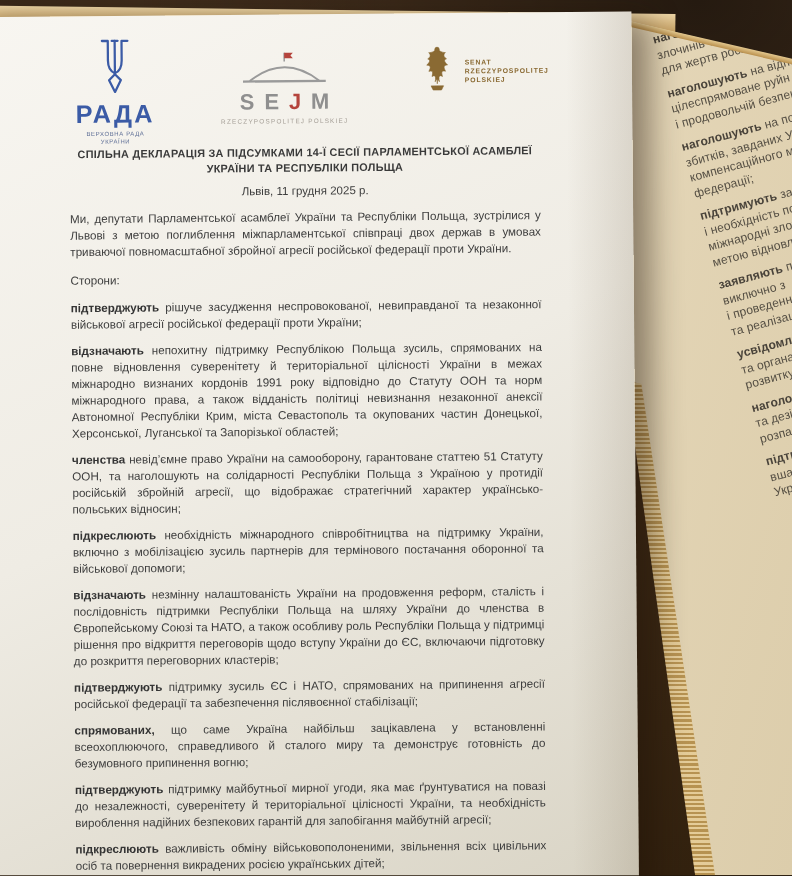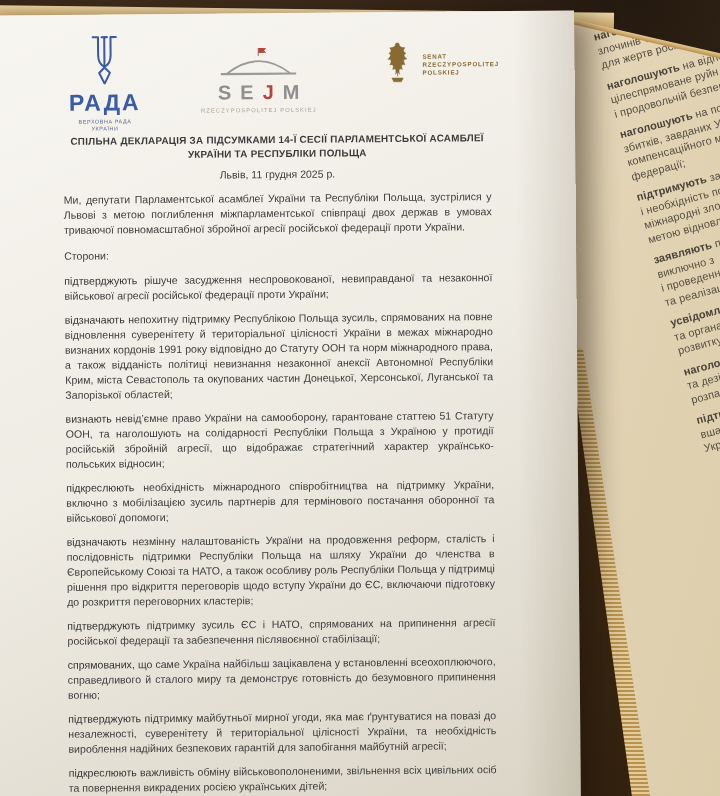--- a/index.html
+++ b/index.html
@@ -80,21 +80,21 @@
   
   .doc-title{
     text-align:center;font-weight:700;font-size:9.9px;letter-spacing:.25px;
     line-height:14px;margin:2px auto 0;max-width:436px;color:#3a3a3a;
   }
   .dateline{text-align:center;font-size:10.5px;margin-top:7px;}
   .body-text{font-size:10.6px;line-height:15px;text-align:justify;}
   .intro{margin-top:11px;}
   .parties{margin-top:10px;}
   .clauses p.clause{margin:9px 0 0 0;}
-  .clause b{font-weight:400;color:#343434;}
+  .clause b{font-weight:700;color:#343434;}
 </style>
 </head>
 <body>
 
 <div id="scene">
   <div class="bg"></div>
   <div class="tan-band"></div>
 
   <div class="right-page">
     <div class="rp-rotate">
@@ -208,21 +208,21 @@
       <div class="doc-title">СПІЛЬНА ДЕКЛАРАЦІЯ ЗА ПІДСУМКАМИ 14-Ї СЕСІЇ ПАРЛАМЕНТСЬКОЇ АСАМБЛЕЇ УКРАЇНИ ТА РЕСПУБЛІКИ ПОЛЬЩА</div>
       <div class="dateline">Львів, 11 грудня 2025 р.</div>
 
       <p class="body-text intro">Ми, депутати Парламентської асамблеї України та Республіки Польща, зустрілися у Львові з метою поглиблення міжпарламентської співпраці двох держав в умовах триваючої повномасштабної збройної агресії російської федерації проти України.</p>
 
       <p class="body-text parties">Сторони:</p>
 
       <div class="body-text clauses">
           <p class="clause"><b>підтверджують</b> рішуче засудження неспровокованої, невиправданої та незаконної військової агресії російської федерації проти України;</p>
           <p class="clause"><b>відзначають</b> непохитну підтримку Республікою Польща зусиль, спрямованих на повне відновлення суверенітету й територіальної цілісності України в межах міжнародно визнаних кордонів 1991 року відповідно до Статуту ООН та норм міжнародного права, а також відданість політиці невизнання незаконної анексії Автономної Республіки Крим, міста Севастополь та окупованих частин Донецької, Херсонської, Луганської та Запорізької областей;</p>
-          <p class="clause"><b>визнають</b> невід’ємне право України на самооборону, гарантоване статтею 51 Статуту ООН, та наголошують на солідарності Республіки Польща з Україною у протидії російській збройній агресії, що відображає стратегічний характер українсько-польських відносин;</p>
+          <p class="clause"><b>членства</b> невід’ємне право України на самооборону, гарантоване статтею 51 Статуту ООН, та наголошують на солідарності Республіки Польща з Україною у протидії російській збройній агресії, що відображає стратегічний характер українсько-польських відносин;</p>
           <p class="clause"><b>підкреслюють</b> необхідність міжнародного співробітництва на підтримку України, включно з мобілізацією зусиль партнерів для термінового постачання оборонної та військової допомоги;</p>
           <p class="clause"><b>відзначають</b> незмінну налаштованість України на продовження реформ, сталість і послідовність підтримки Республіки Польща на шляху України до членства в Європейському Союзі та НАТО, а також особливу роль Республіки Польща у підтримці рішення про відкриття переговорів щодо вступу України до ЄС, включаючи підготовку до розкриття переговорних кластерів;</p>
           <p class="clause"><b>підтверджують</b> підтримку зусиль ЄС і НАТО, спрямованих на припинення агресії російської федерації та забезпечення післявоєнної стабілізації;</p>
           <p class="clause"><b>спрямованих,</b> що саме Україна найбільш зацікавлена у встановленні всеохоплюючого, справедливого й сталого миру та демонструє готовність до безумовного припинення вогню;</p>
           <p class="clause"><b>підтверджують</b> підтримку майбутньої мирної угоди, яка має ґрунтуватися на повазі до незалежності, суверенітету й територіальної цілісності України, та необхідність вироблення надійних безпекових гарантій для запобігання майбутній агресії;</p>
           <p class="clause"><b>підкреслюють</b> важливість обміну військовополоненими, звільнення всіх цивільних осіб та повернення викрадених росією українських дітей;</p>
         </div>
     </div>
   </div>
 </div>

